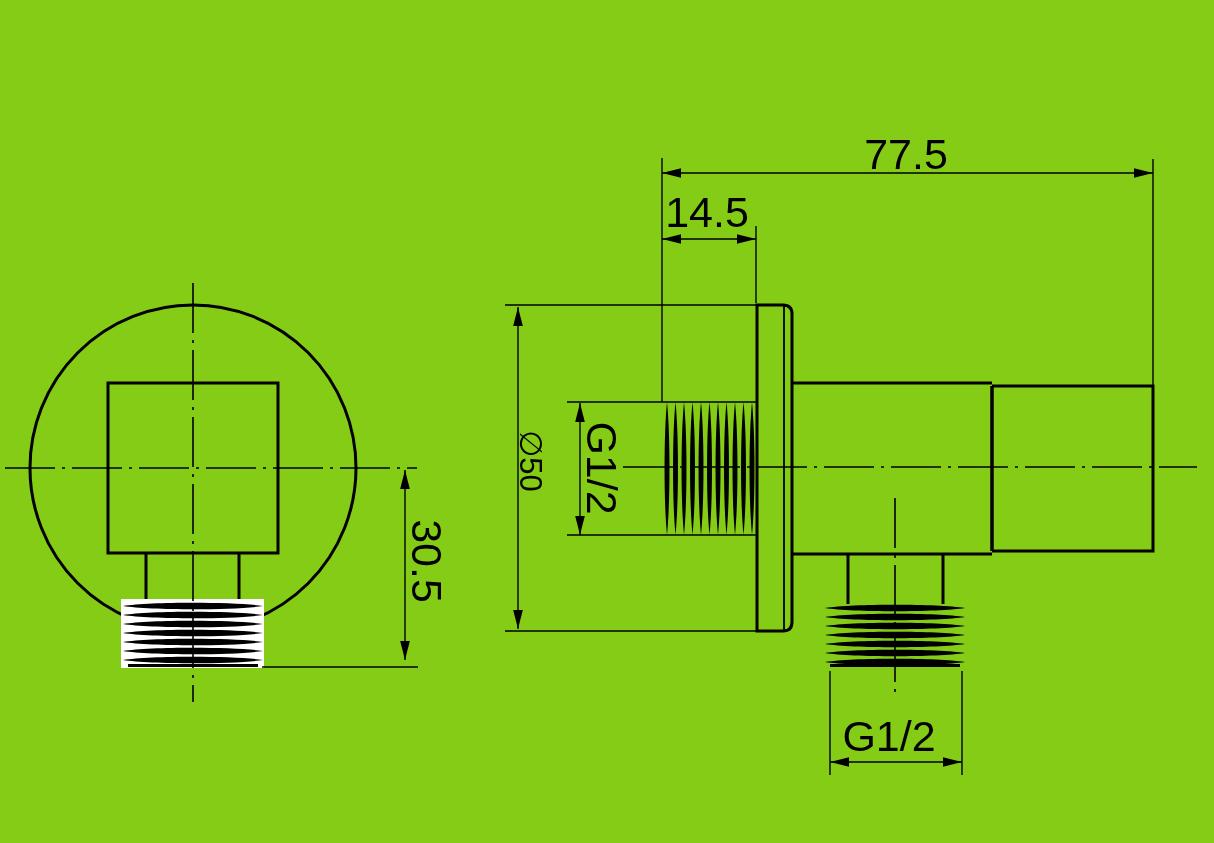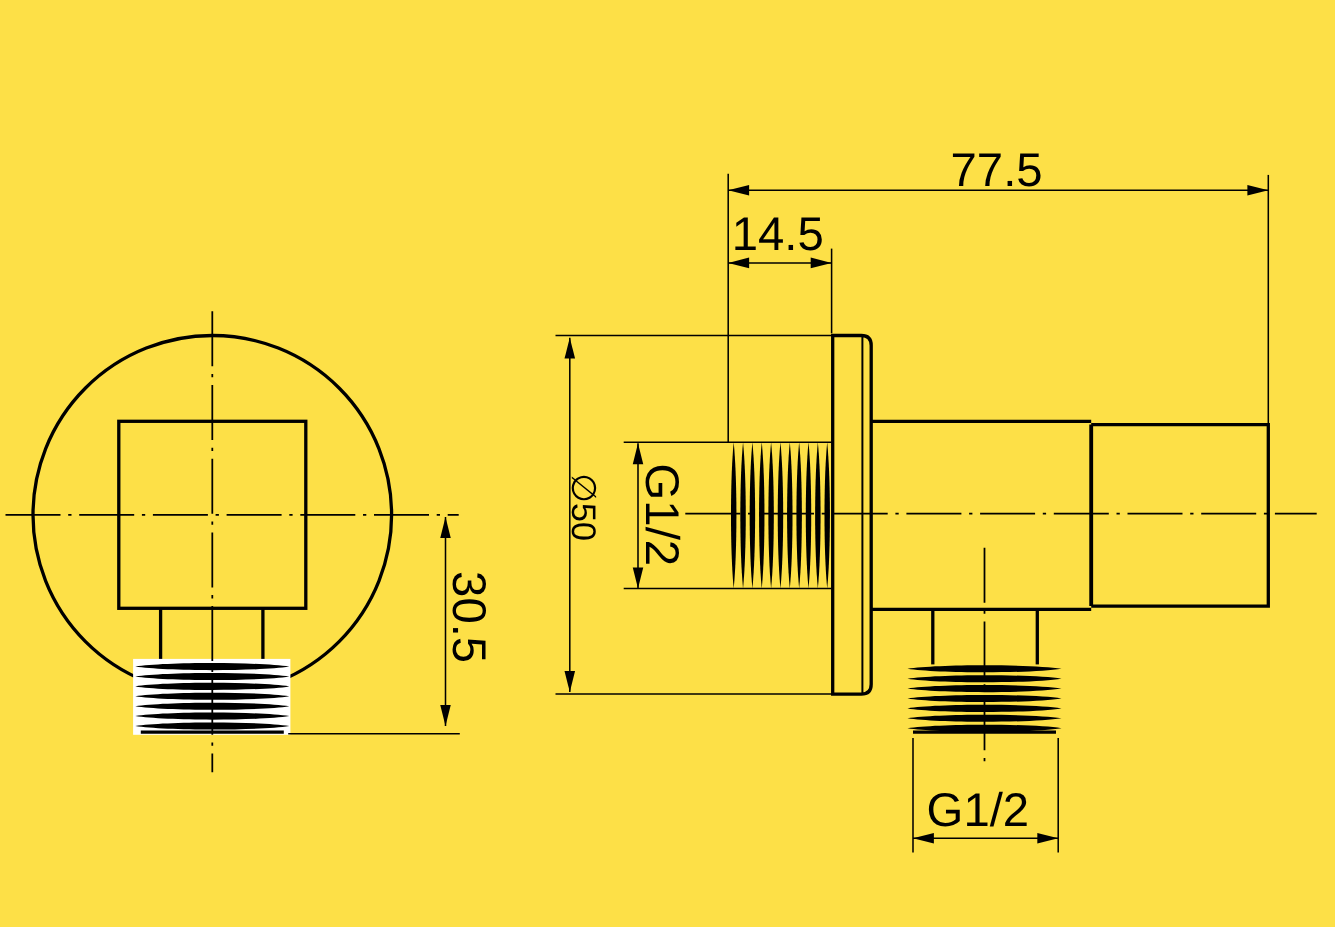--- a/index.html
+++ b/index.html
@@ -1,20 +1,20 @@
 <!DOCTYPE html>
 <html><head>
 <meta charset="utf-8">
 <style>
   html, body { margin: 0; padding: 0; background: #ffffff; }
   .sheet {
     position: relative;
     width: 1214px;
     height: 843px;
-    background: #fde047;
+    background: #84cc16;
     overflow: hidden;
     font-family: "Liberation Sans", "DejaVu Sans", sans-serif;
   }
   svg { display: block; }
   .outline  { stroke: #000; stroke-width: 3;   fill: none; }
   .outline2 { stroke: #000; stroke-width: 1.8; fill: none; }
   .thin     { stroke: #000; stroke-width: 1.4; fill: none; }
   .center   { stroke: #000; stroke-width: 1.6; fill: none; stroke-dasharray: 50 7 3 7; }
   .ridge    { fill: #000; stroke: none; }
   .arrow    { fill: #000; stroke: none; }

